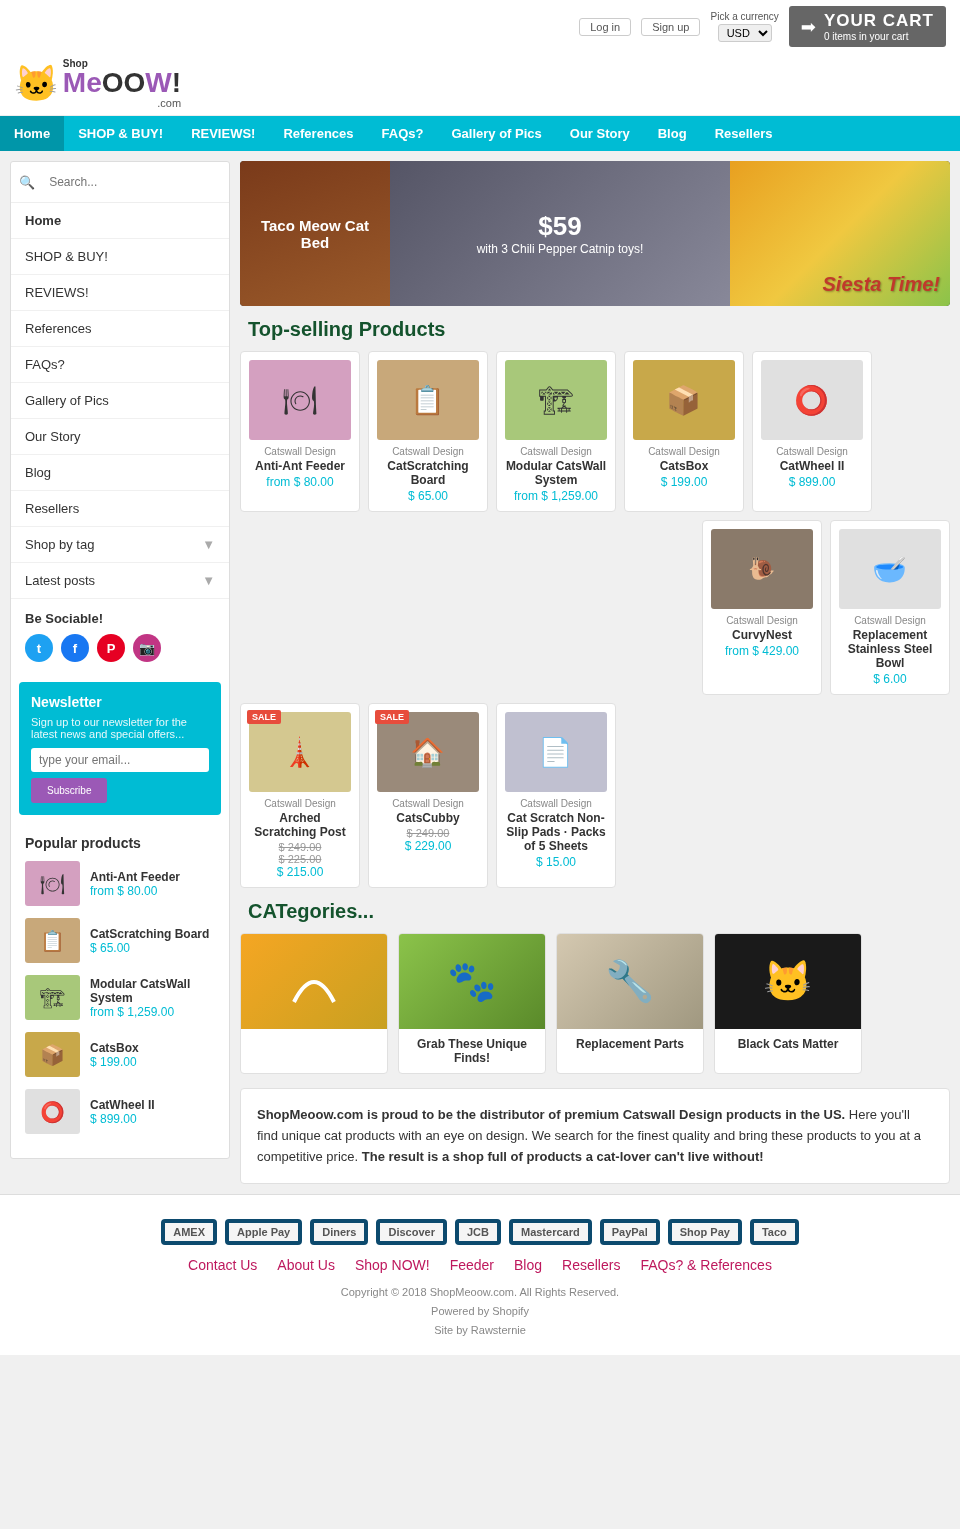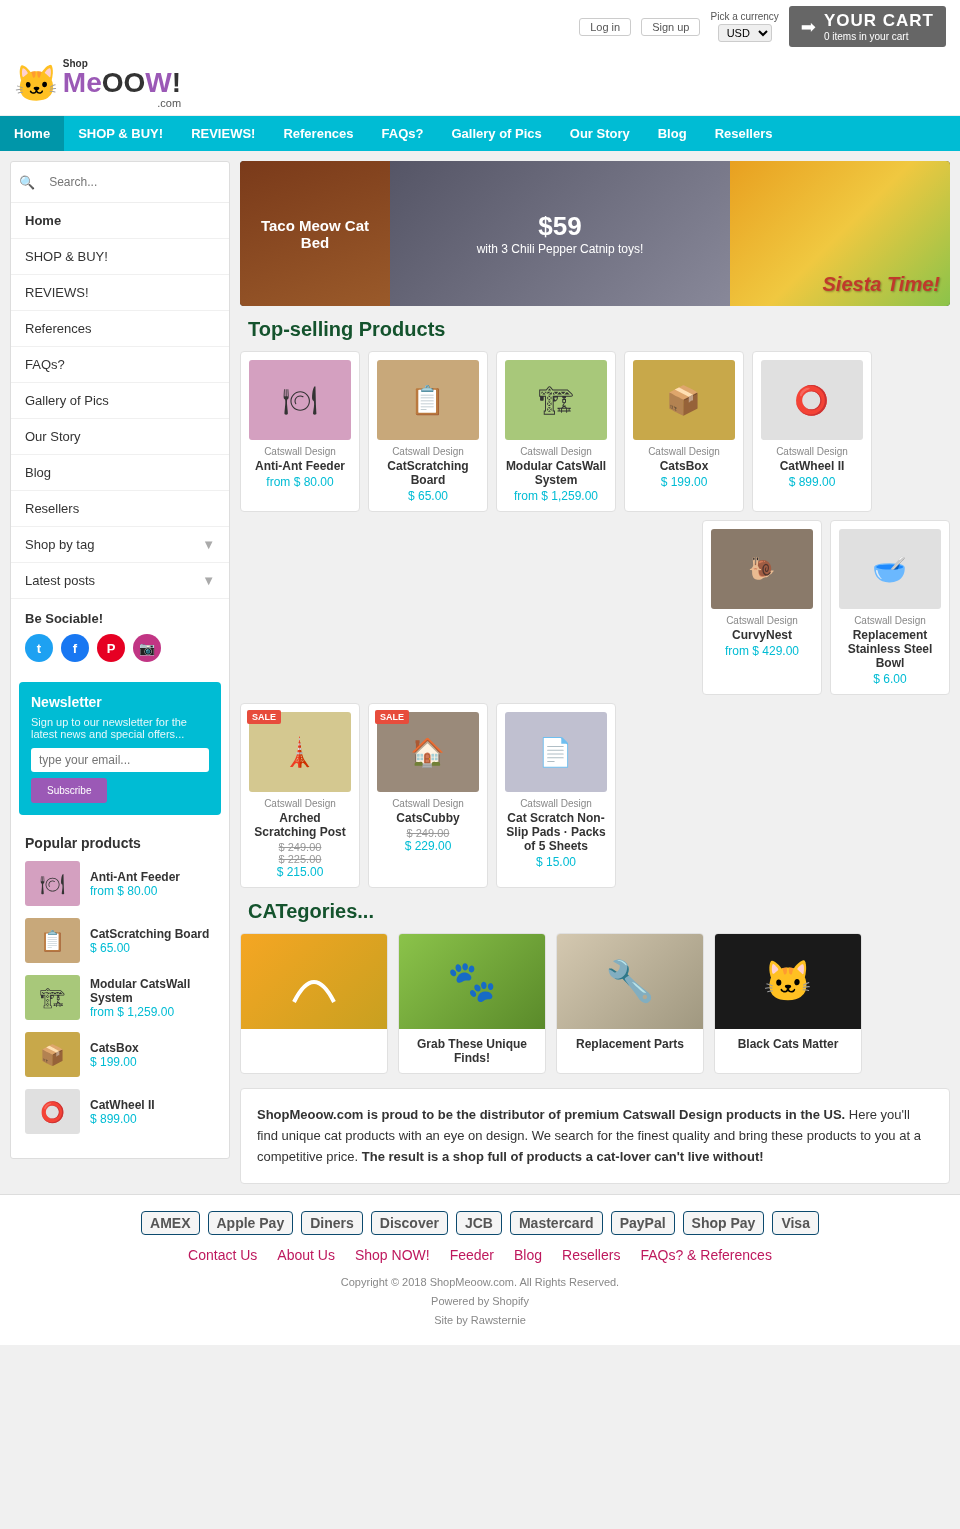--- a/index.html
+++ b/index.html
@@ -74,21 +74,21 @@
     
     .description-box { background: #fff; border: 1px solid #e0e0e0; border-radius: 4px; padding: 16px; margin-top: 12px; font-size: 13px; line-height: 1.6; }
     .description-box strong { font-weight: bold; }
 
     
     .brands-section { text-align: center; margin: 16px 0 8px; }
 
     
     footer { background: #fff; border-top: 1px solid #ddd; text-align: center; padding: 16px; }
     .payment-icons { display: flex; justify-content: center; gap: 8px; flex-wrap: wrap; margin-bottom: 12px; }
-    .payment-badge { background: #f5f5f5; border: 1px solid #0c4a6e; border-radius: 4px; padding: 3px 8px; font-size: 14px; color: #555; font-weight: bold; }
+    .payment-badge { background: #f5f5f5; border: 4px solid #0c4a6e; border-radius: 4px; padding: 3px 8px; font-size: 11px; color: #555; font-weight: bold; margin-top: 8px; }
     .footer-links { display: flex; justify-content: center; gap: 20px; margin-bottom: 10px; flex-wrap: wrap; }
     .footer-links a { color: #be185d; text-decoration: none; font-size: 14px; }
     .copyright { font-size: 11px; color: #888; line-height: 1.7; }
 
     
     .pi-feeder { background: #d4a0c0; }
     .pi-scratch { background: #c8a87a; }
     .pi-modular { background: #a8c87a; }
     .pi-box { background: #c8a84a; }
     .pi-wheel { background: #e0e0e0; }
@@ -382,21 +382,21 @@
 <footer>
   <div class="payment-icons">
     <div class="payment-badge">AMEX</div>
     <div class="payment-badge">Apple Pay</div>
     <div class="payment-badge">Diners</div>
     <div class="payment-badge">Discover</div>
     <div class="payment-badge">JCB</div>
     <div class="payment-badge">Mastercard</div>
     <div class="payment-badge">PayPal</div>
     <div class="payment-badge">Shop Pay</div>
-    <div class="payment-badge">Visa</div>
+    <div class="payment-badge">Taco</div>
   </div>
   <div class="footer-links">
     <a>Contact Us</a>
     <a>About Us</a>
     <a>Shop NOW!</a>
     <a>Feeder</a>
     <a>Blog</a>
     <a>Resellers</a>
     <a>FAQs? &amp; References</a>
   </div>

